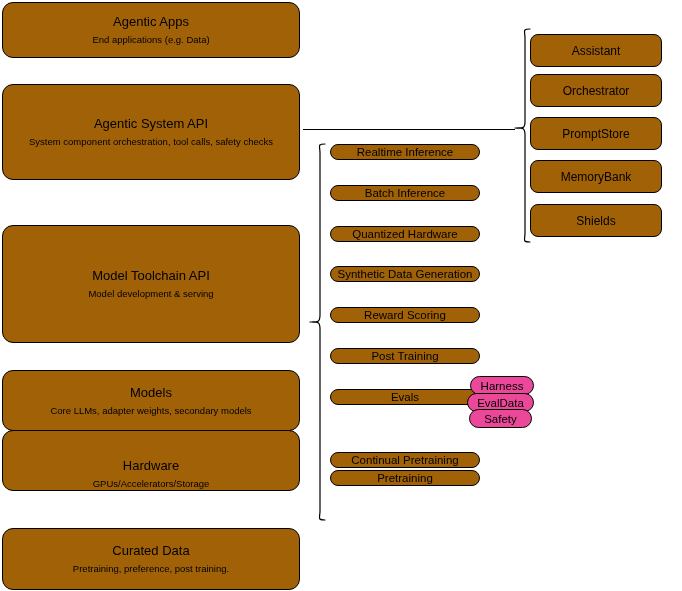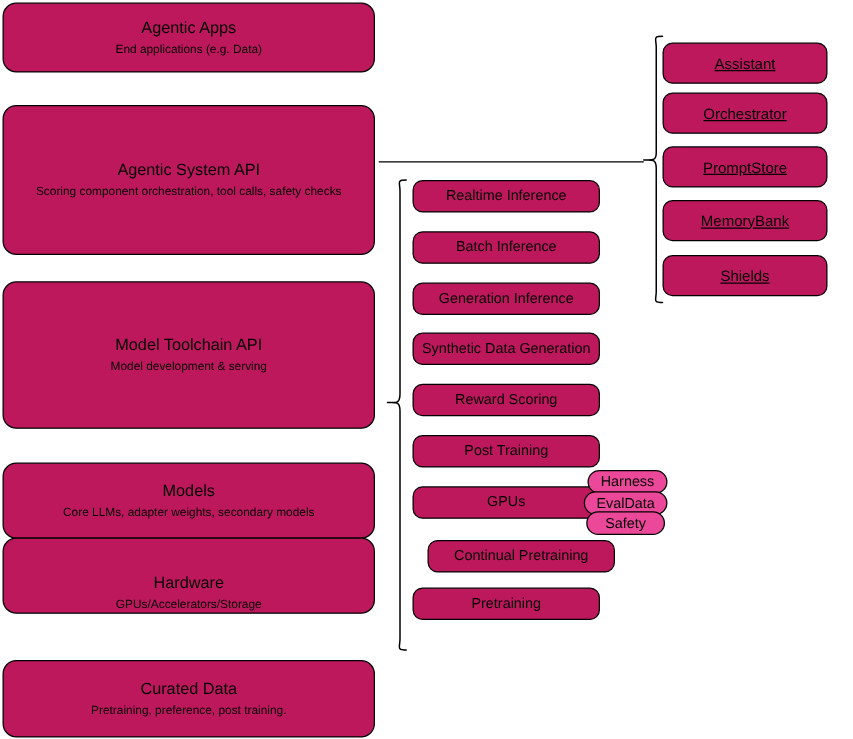--- a/index.html
+++ b/index.html
@@ -19,21 +19,21 @@
     background: #ffffff;
     overflow: hidden;
   }
 
   
   .box {
     position: absolute;
     box-sizing: border-box;
     border: 1px solid #000000;
     border-radius: 11px;
-    background: #be185d;
+    background: #a16207;
     display: flex;
     flex-direction: column;
     align-items: center;
     justify-content: center;
     text-align: center;
   }
   .box .title {
     font-size: 13px;
     line-height: 16px;
     color: #000000;
@@ -47,32 +47,31 @@
     white-space: nowrap;
   }
 
   
   .layer-box { left: 2px; width: 298px; }
 
   
   .mid-box {
     left: 330px;
     width: 150px;
-    height: 26px;
+    height: 16px;
     border-radius: 8px;
   }
   .mid-box .title { font-size: 11.5px; }
 
   
   .right-box {
     left: 530px;
     width: 132px;
     height: 33px;
     border-radius: 8px;
-    text-decoration: underline;
   }
   .right-box .title { font-size: 12px; }
 
   
   .pill {
     position: absolute;
     box-sizing: border-box;
     border: 1px solid #000000;
     background: #ec4899;
     border-radius: 999px;
@@ -111,23 +110,23 @@
 </head>
 <body>
 
 <div id="canvas">
 
   <div class="box layer-box" style="top:2px; height:56px;">
     <div class="title">Agentic Apps</div>
     <div class="subtitle">End applications (e.g. Data)</div>
   </div>
 
-  <div class="box layer-box" style="top:84px; height:120px;">
+  <div class="box layer-box" style="top:84px; height:96px;">
     <div class="title">Agentic System API</div>
-    <div class="subtitle">Scoring component orchestration, tool calls, safety checks</div>
+    <div class="subtitle">System component orchestration, tool calls, safety checks</div>
   </div>
 
   <div class="box layer-box" style="top:225px; height:118px;">
     <div class="title">Model Toolchain API</div>
     <div class="subtitle">Model development &amp; serving</div>
   </div>
 
   <div class="box layer-box" style="top:370px; height:61px;">
     <div class="title">Models</div>
     <div class="subtitle">Core LLMs, adapter weights, secondary models</div>
@@ -169,35 +168,35 @@
     </svg>
   </div>
 
   <div class="box mid-box" style="top:144px;">
     <div class="title">Realtime Inference</div>
   </div>
   <div class="box mid-box" style="top:185px;">
     <div class="title">Batch Inference</div>
   </div>
   <div class="box mid-box" style="top:226px;">
-    <div class="title">Generation Inference</div>
+    <div class="title">Quantized Hardware</div>
   </div>
   <div class="box mid-box" style="top:266px;">
     <div class="title">Synthetic Data Generation</div>
   </div>
   <div class="box mid-box" style="top:307px;">
     <div class="title">Reward Scoring</div>
   </div>
   <div class="box mid-box" style="top:348px;">
     <div class="title">Post Training</div>
   </div>
   <div class="box mid-box" style="top:389px;">
-    <div class="title">GPUs</div>
-  </div>
-  <div class="box mid-box" style="top:432px;margin-left:12px;">
+    <div class="title">Evals</div>
+  </div>
+  <div class="box mid-box" style="top:452px;">
     <div class="title">Continual Pretraining</div>
   </div>
   <div class="box mid-box" style="top:470px;align-items:center;">
     <div class="title">Pretraining</div>
   </div>
 
   <div class="pill" style="left:470px; top:376px; width:64px;">Harness</div>
   <div class="pill" style="left:467px; top:393px; width:67px;">EvalData</div>
   <div class="pill" style="left:469px; top:409px; width:63px;">Safety</div>
 

